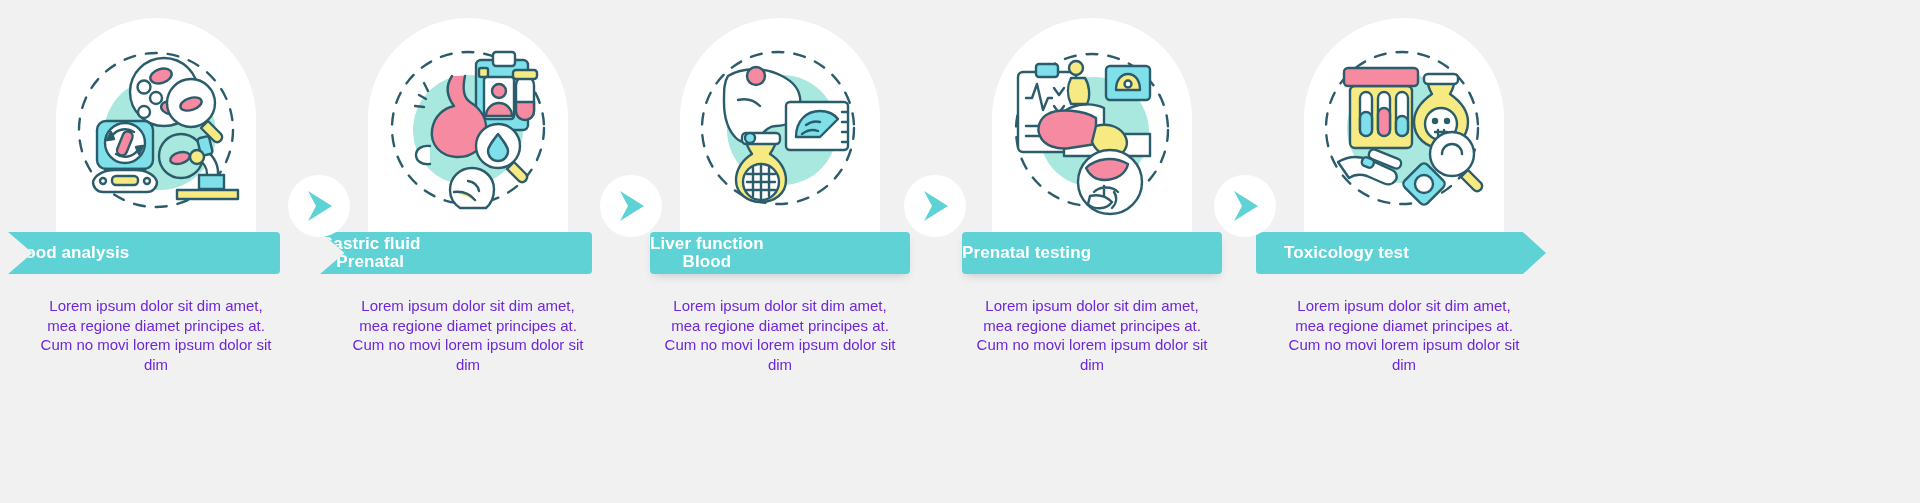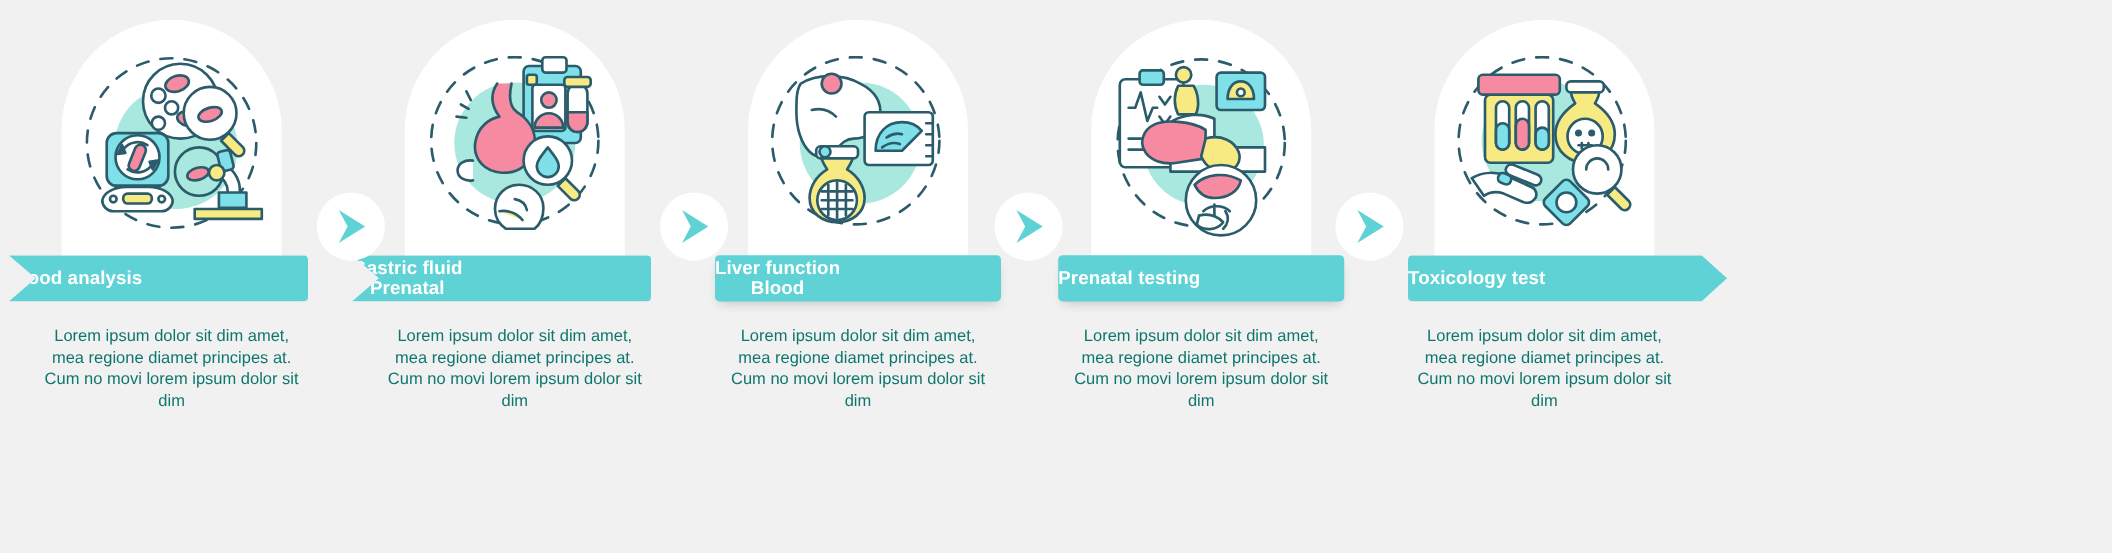--- a/index.html
+++ b/index.html
@@ -41,29 +41,30 @@
   }
   
   .banner.plain { left: 26px; width: 260px; border-radius: 4px; }
   
   .banner.notch-left {
     left: 8px; width: 272px; border-radius: 0 4px 4px 0;
     clip-path: polygon(0 0, 100% 0, 100% 100%, 0 100%, 9% 50%);
   }
   
   .banner.point-right {
-    left: 32px; width: 290px; border-radius: 4px 0 0 4px;
+    left: 8px; width: 290px; border-radius: 4px 0 0 4px;
     clip-path: polygon(0 0, 92% 0, 100% 50%, 92% 100%, 0 100%);
+    padding-left: 28px;
   }
 
   
   .desc {
     position: absolute; top: 296px; width: 312px;
     padding: 0 34px;
-    color: #0f766e; font-size: 15px; line-height: 19.5px;
+    color: #6d28d9; font-size: 15px; line-height: 19.5px;
     text-align: center;
   }
 
   
   .connector {
     position: absolute; width: 62px; height: 62px;
     border-radius: 50%; background: #ffffff;
     display: flex; align-items: center; justify-content: center;
   }
   .connector svg { display: block; }

